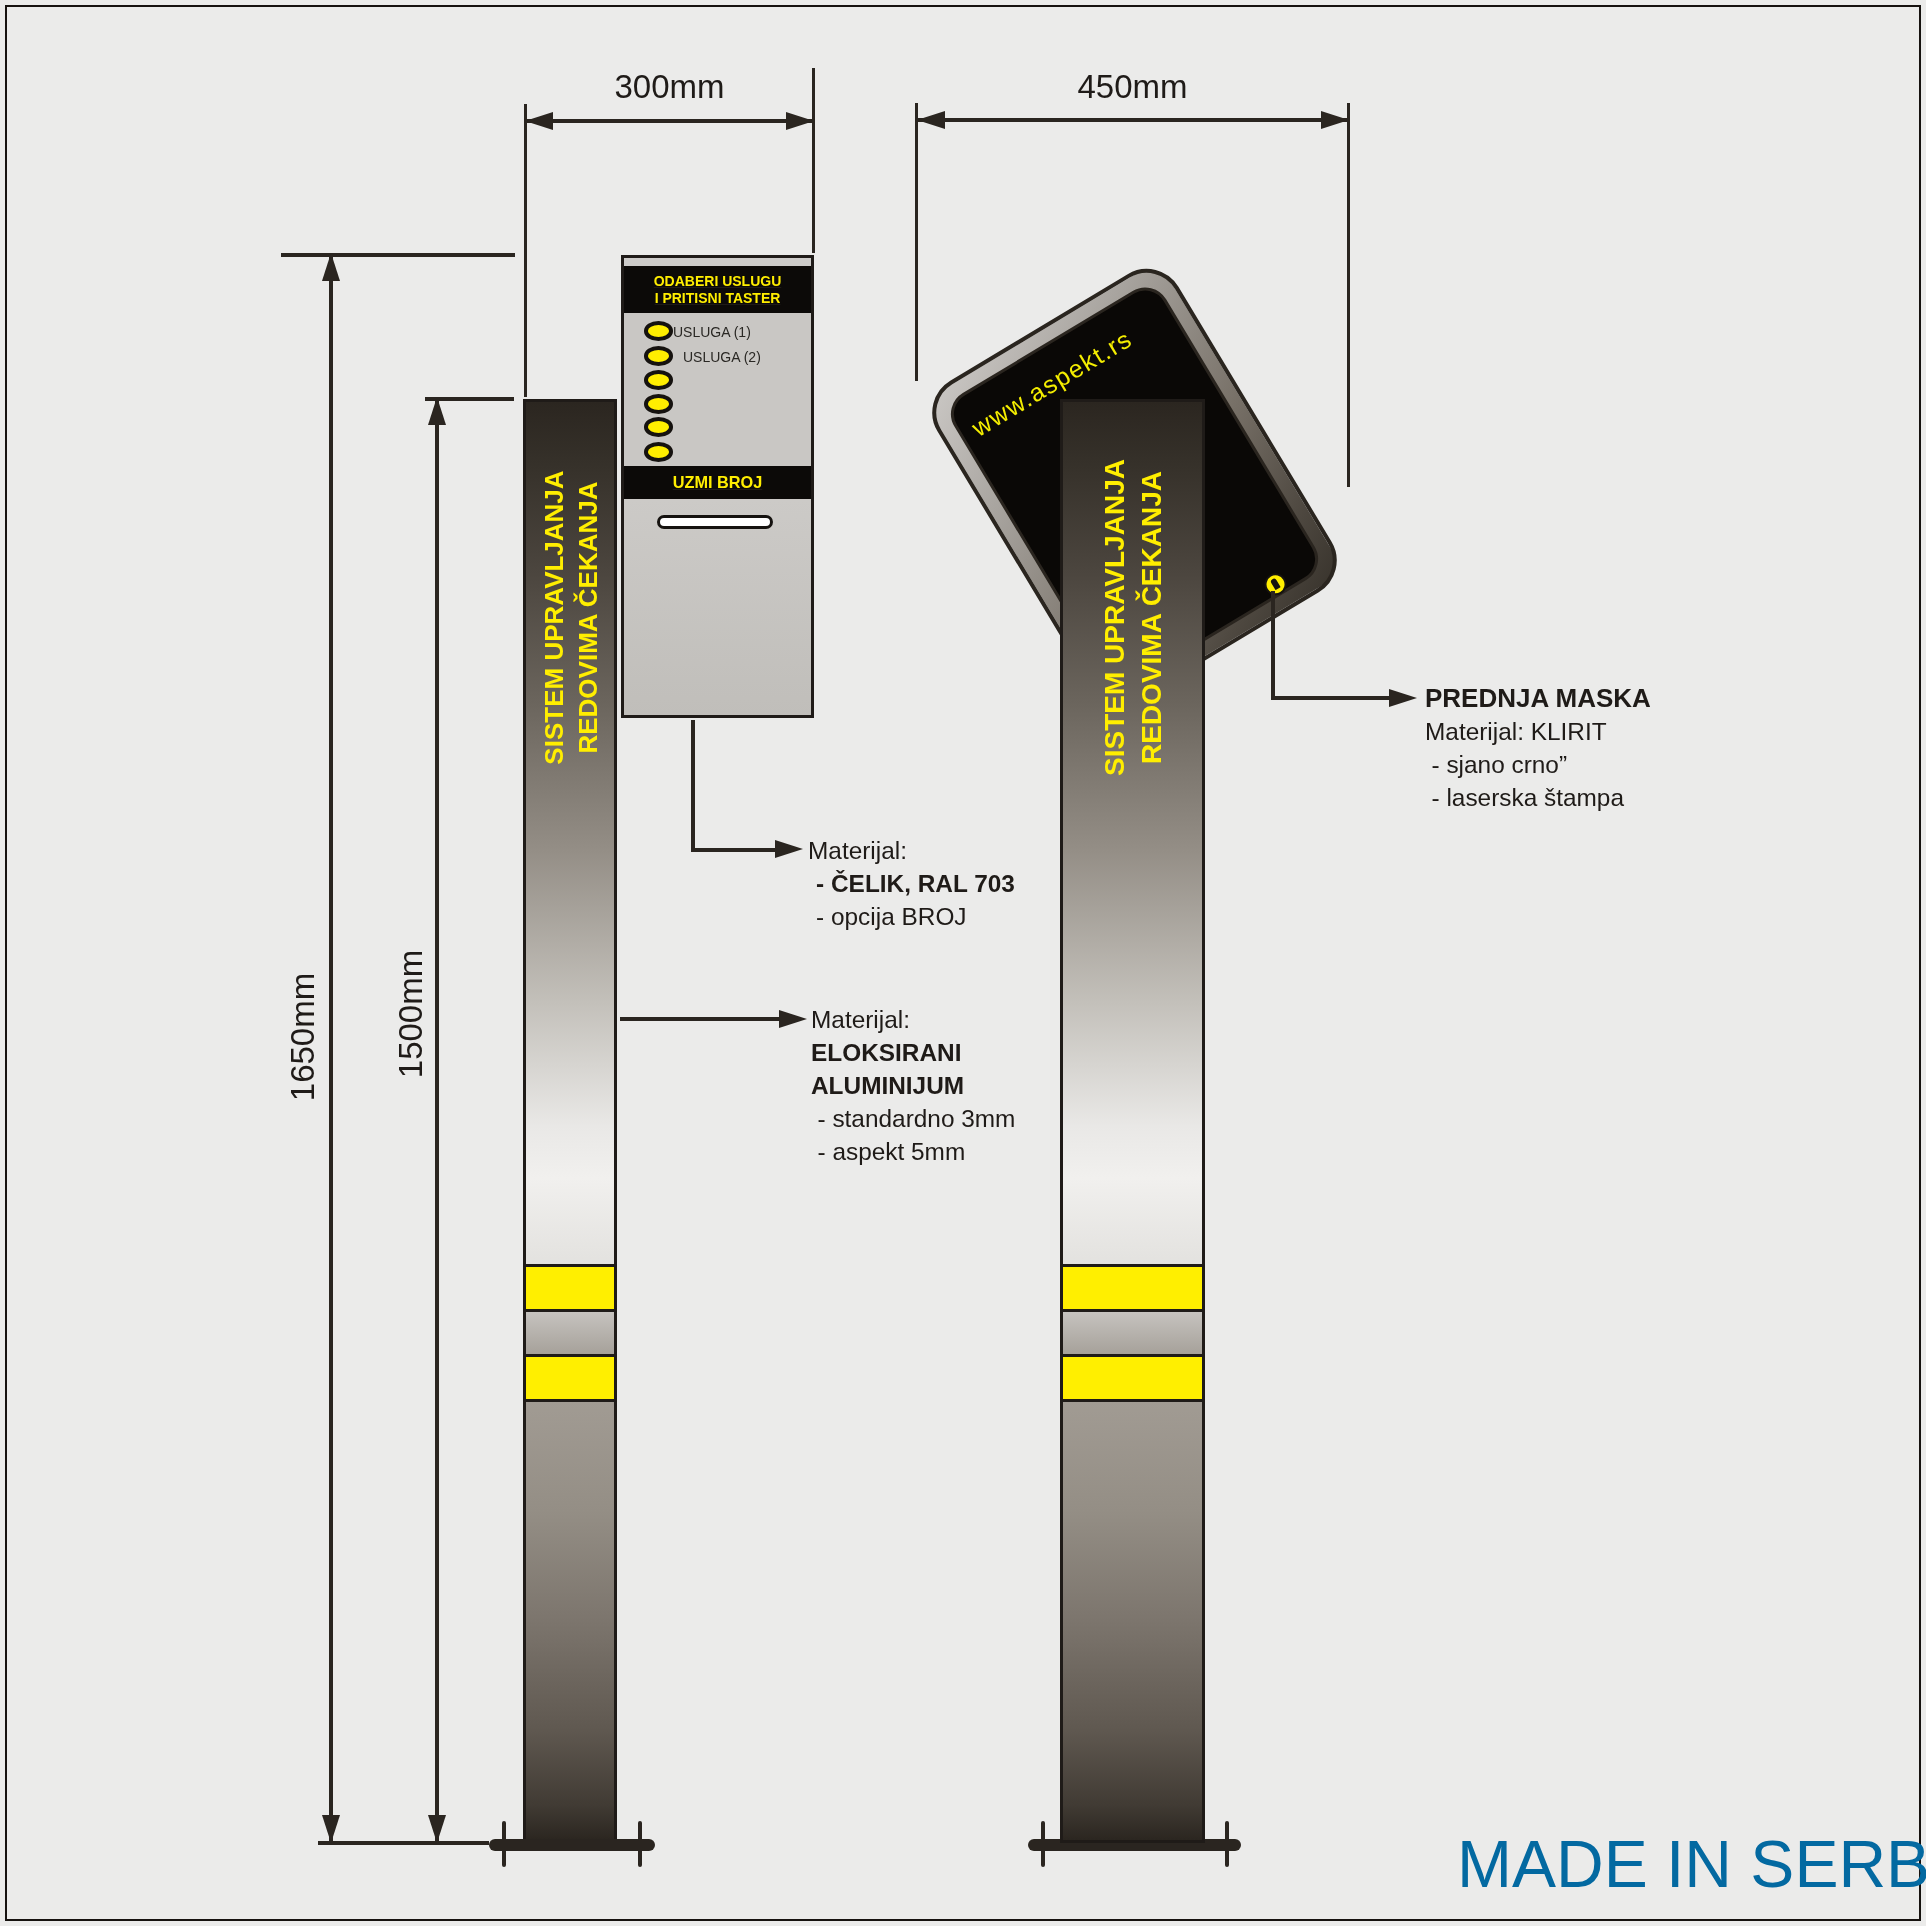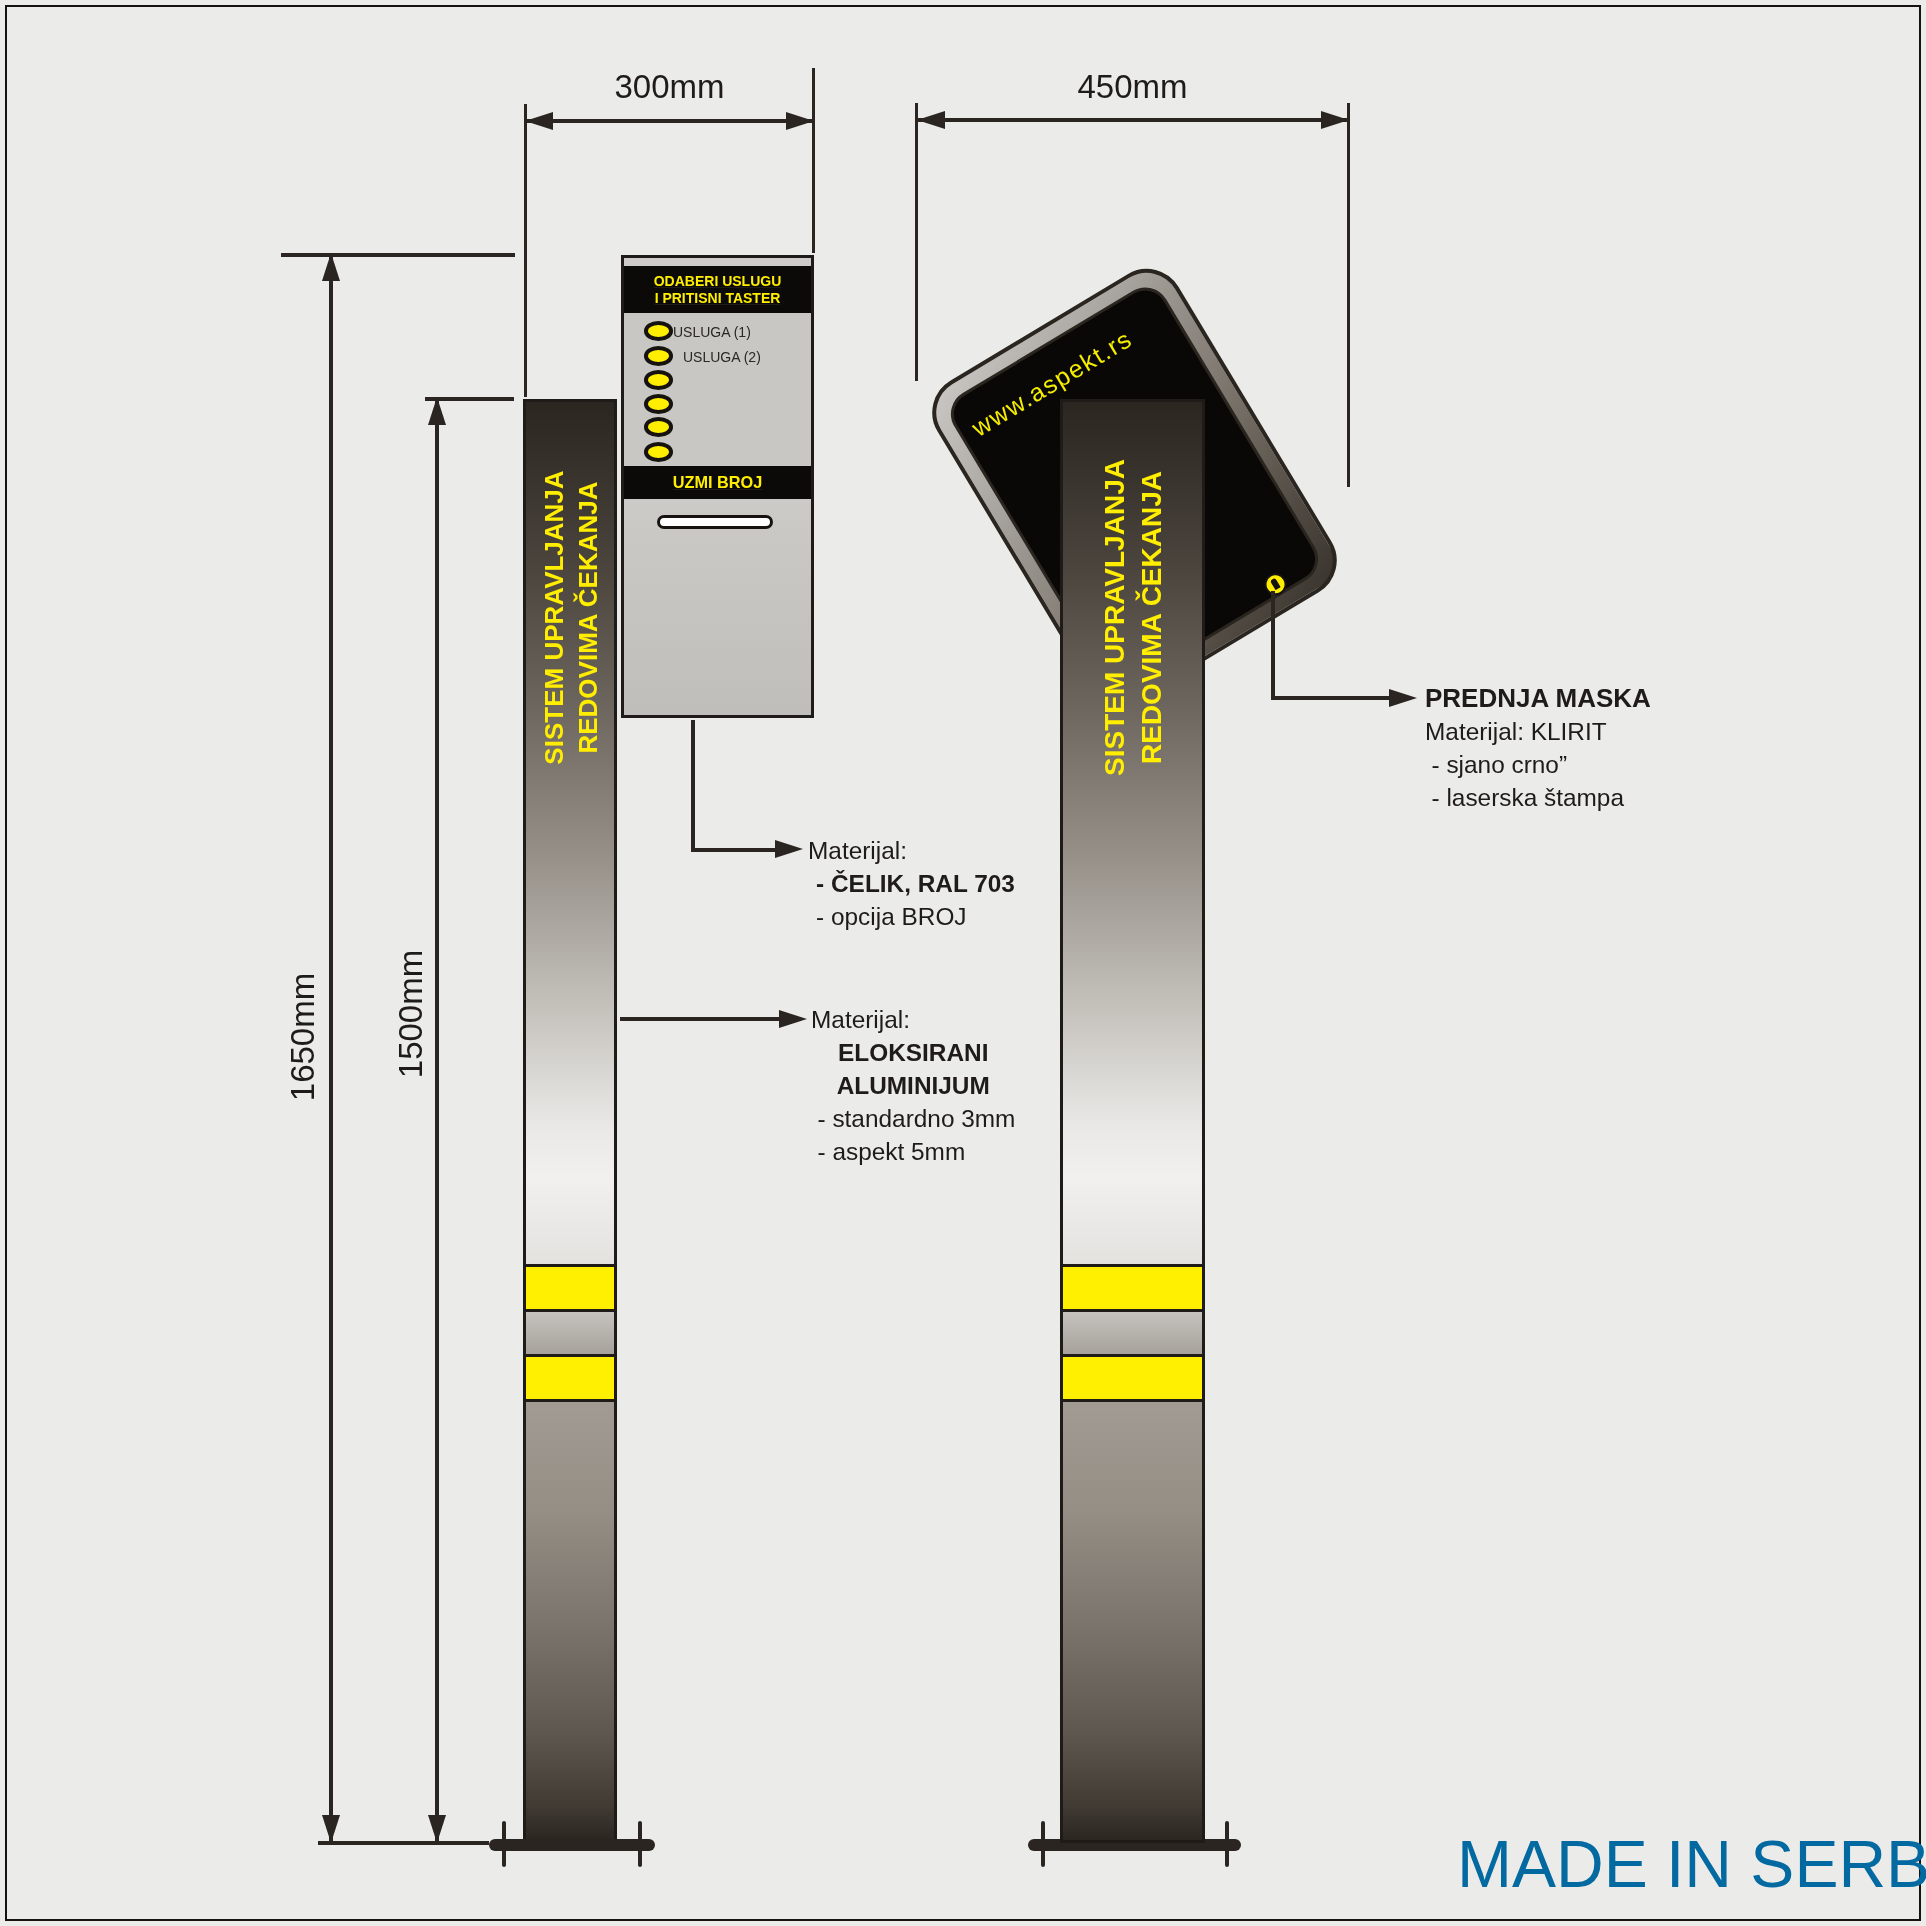--- a/index.html
+++ b/index.html
@@ -31,21 +31,21 @@
   .tk-header{flex:0 0 47px;background:#0c0a08;color:#ffee00;font-weight:bold;font-size:14px;line-height:17px;text-align:center;
              display:flex;flex-direction:column;justify-content:center;}
   .tk-body{flex:0 0 153px;background:#c9c7c4;position:relative;}
   .tk-band{flex:0 0 33px;background:#0c0a08;color:#ffee00;font-weight:bold;font-size:16.3px;display:flex;align-items:center;justify-content:center;}
   .tk-bottom{flex:1 1 auto;background:linear-gradient(180deg,#cccac7,#c0beba);position:relative;}
   .oval{position:absolute;width:29px;height:19.5px;background:#ffee00;border:4.1px solid #15120f;border-radius:50%;box-sizing:border-box;}
   .ovlabel{position:absolute;font-size:14px;color:#2a2824;white-space:nowrap;}
   .slot{position:absolute;background:#ffffff;border:3.3px solid #15120f;border-radius:8.1px;box-sizing:border-box;}
   
   .callout{position:absolute;font-size:24.4px;line-height:33px;color:#1f1b18;white-space:nowrap;}
-  .callout .b{font-weight:bold;text-align:center;}
+  .callout .b{font-weight:bold;}
   
   .tpanel{position:absolute;width:281px;height:371px;border:4.1px solid #2a251f;box-sizing:border-box;border-radius:37px;
           background:linear-gradient(150deg,#cbc8c5 0%,#a9a5a0 25%,#787168 60%,#4e4840 85%,#38332c 100%);transform:rotate(-31deg);}
   .tpanel-inner{position:absolute;inset:13px;border-radius:24.4px;background:#0a0806;border:3.3px solid #2a251f;}
   .aspekt{position:absolute;left:28px;top:36px;color:#f5ee00;font-size:25px;letter-spacing:1.6px;white-space:nowrap;}
   .ybtn{position:absolute;left:196px;top:327px;width:22px;height:22px;border-radius:50%;background:#ffee00;border:2.4px solid #15120f;box-sizing:border-box;}
   .ybtn-notch{position:absolute;left:5.7px;top:3.3px;width:6.5px;height:10.6px;background:#15120f;border-radius:3.3px 3.3px 0.8px 0.8px;}
   
   .plate{position:absolute;height:12.2px;background:#2a2520;border-radius:6.5px;}
   .tick{position:absolute;width:4.1px;background:#2a2520;border-radius:2.4px;}

